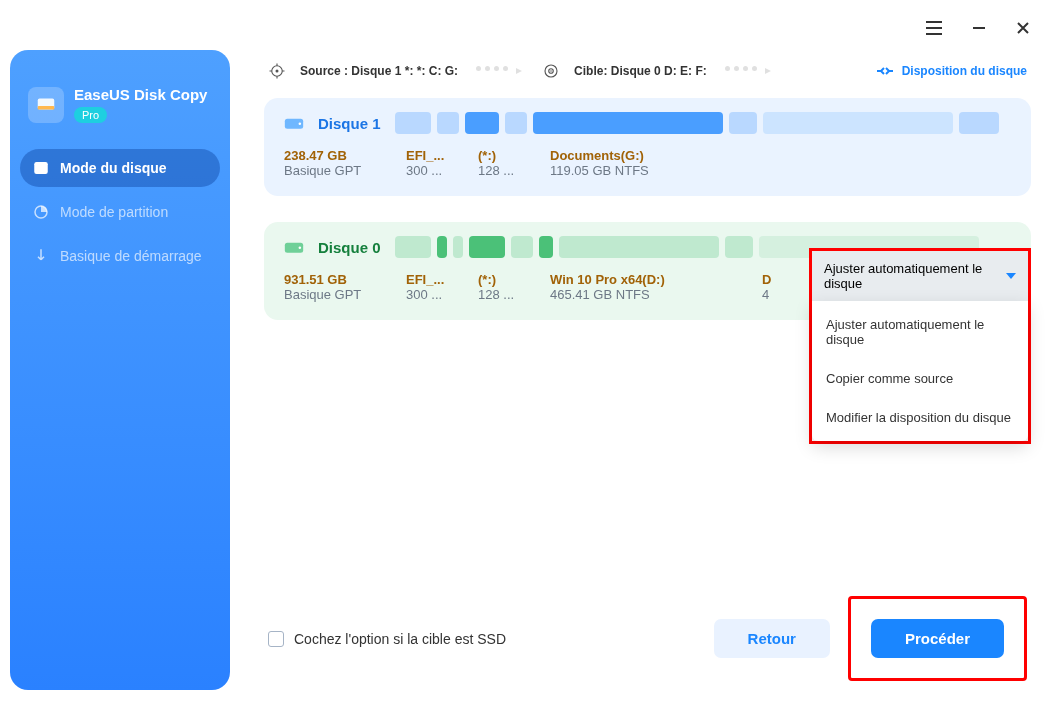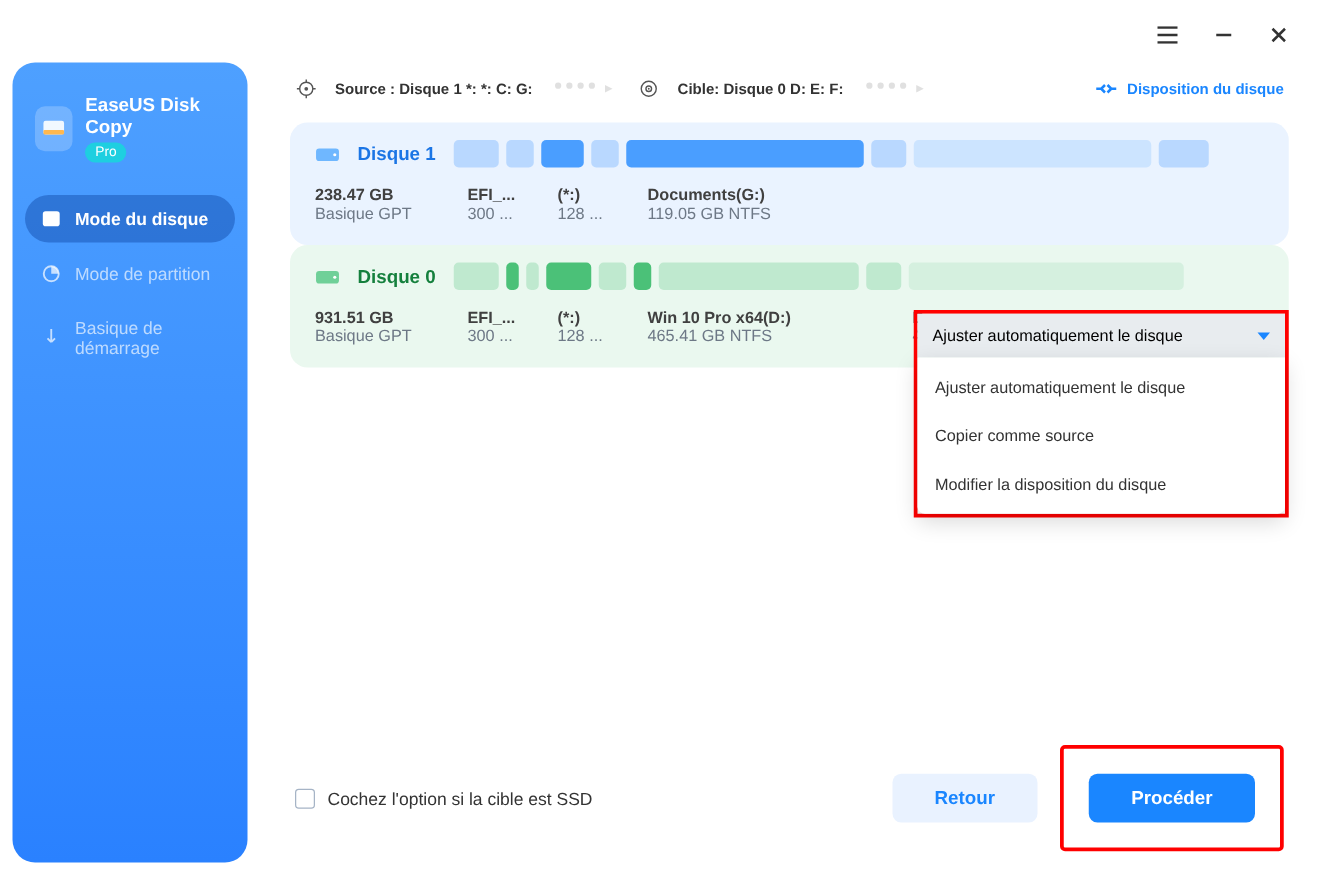--- a/index.html
+++ b/index.html
@@ -1,53 +1,53 @@
 <!DOCTYPE html>
 <html><head>
   <meta charset="utf-8">
   <style>
     * { margin: 0; padding: 0; box-sizing: border-box; }
     body { font-family: -apple-system, Segoe UI, Arial, sans-serif; background: #fff; width: 1055px; height: 705px; position: relative; overflow: hidden; }
     .shell { display: flex; width: 100%; height: 100%; }
-    .sidebar { width: 188px; height: 640px; margin: 50px 10px 10px 10px; border-radius: 18px; background: linear-gradient(180deg, #4ea0ff 0%, #2a81ff 100%); padding: 26px 10px; color: #fff; }
+    .sidebar { width: 220px; height: 640px; margin: 50px 10px 10px 10px; border-radius: 18px; background: linear-gradient(180deg, #4ea0ff 0%, #2a81ff 100%); padding: 36px 10px; color: #fff; }
     .brand-row { display: flex; align-items: center; gap: 10px; padding: 0 8px 22px 8px; }
     .brand-icon-box { width: 36px; height: 36px; border-radius: 8px; background: rgba(255,255,255,.22); display: flex; align-items: center; justify-content: center; }
     .brand-title { font-size: 15px; font-weight: 600; }
     .pro-badge { display: inline-block; background: #1ecfe0; color: #fff; font-size: 11px; padding: 2px 8px; border-radius: 10px; margin-top: 4px; }
     .nav { margin-top: 4px; }
     .nav-item { display: flex; align-items: center; gap: 10px; padding: 10px 12px; border-radius: 20px; font-size: 14px; color: rgba(255,255,255,.65); cursor: pointer; margin-bottom: 6px; }
     .nav-item.active { background: rgba(0,50,140,.35); color: #fff; font-weight: 600; }
 
     .main { flex: 1; padding: 8px 24px 0 24px; display: flex; flex-direction: column; position: relative; }
     .winctrl { display: flex; justify-content: flex-end; gap: 28px; align-items: center; height: 40px; color: #555; }
     .icon-btn { cursor: pointer; display: inline-flex; }
 
     .toprow { display: flex; align-items: center; gap: 8px; padding: 14px 4px 18px 4px; font-size: 12px; color: #333; }
     .toprow .label { font-weight: 600; }
     .toprow .label b { font-weight: 700; }
     .dots { display: inline-flex; gap: 4px; margin: 0 10px; opacity: .45; }
     .dots span { width: 5px; height: 5px; border-radius: 50%; background: #bbb; }
     .arrow-ico { margin-right: 6px; }
     .dispo { color: #1a86ff; font-weight: 600; margin-left: auto; display: flex; align-items: center; gap: 8px; cursor: pointer; }
 
-    .card { border-radius: 14px; padding: 14px 20px 18px 20px; }
+    .card { border-radius: 14px; padding: 14px 20px 18px 20px; margin-bottom: 26px; }
     .source-card { background: #eaf3ff; }
     .target-card { background: #eaf8ef; }
     .card-head { display: flex; align-items: center; gap: 14px; margin-bottom: 14px; }
     .disk-title { font-size: 15px; font-weight: 700; }
     .source-card .disk-title { color: #1b75e5; }
     .target-card .disk-title { color: #15803d; }
     .bars { display: flex; gap: 6px; flex: 1; align-items: center; }
     .bar { height: 22px; border-radius: 4px; }
 
     .cols { display: grid; grid-template-columns: 110px 60px 60px 200px 1fr; gap: 12px; font-size: 13px; }
-    .cols .row1 { font-weight: 600; color: #404040; }
+    .cols .row1 { font-weight: 600; color: #a16207; }
     .cols .row2 { color: #6d7886; }
 
-    .dd-wrap { position: absolute; right: 24px; top: 248px; width: 300px; border: 3px solid #ff0000; z-index: 10; }
+    .dd-wrap { position: absolute; right: 24px; top: 248px; width: 222px; border: 3px solid #ff0000; z-index: 10; }
     .dd-selected { background: #e8ecef; padding: 10px 12px; font-size: 13px; display: flex; align-items: center; justify-content: space-between; cursor: pointer; }
     .caret { width: 0; height: 0; border-left: 5px solid transparent; border-right: 5px solid transparent; border-top: 6px solid #1a86ff; }
     .dd-menu { background: #fff; box-shadow: 0 6px 18px rgba(0,0,0,.15); border-radius: 0 0 6px 6px; padding: 4px 0; }
     .dd-item { padding: 12px 14px; font-size: 13px; color: #333; cursor: pointer; }
 
     .footer { margin-top: auto; display: flex; align-items: center; padding: 18px 4px 24px 4px; gap: 18px; }
     .chk { display: flex; align-items: center; gap: 10px; font-size: 14px; color: #333; cursor: pointer; }
     .chk-box { width: 16px; height: 16px; border: 1.5px solid #a6b4c6; border-radius: 3px; }
     .spacer { flex: 1; }
     .btn { padding: 11px 34px; border-radius: 7px; font-size: 15px; font-weight: 600; cursor: pointer; border: none; }

